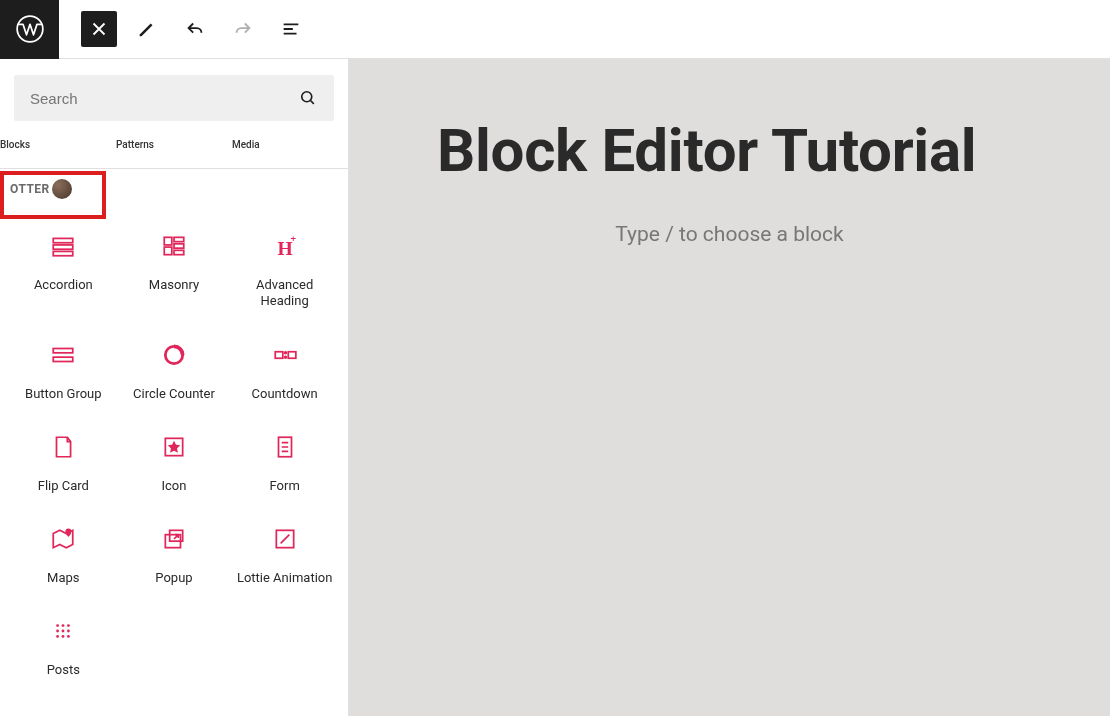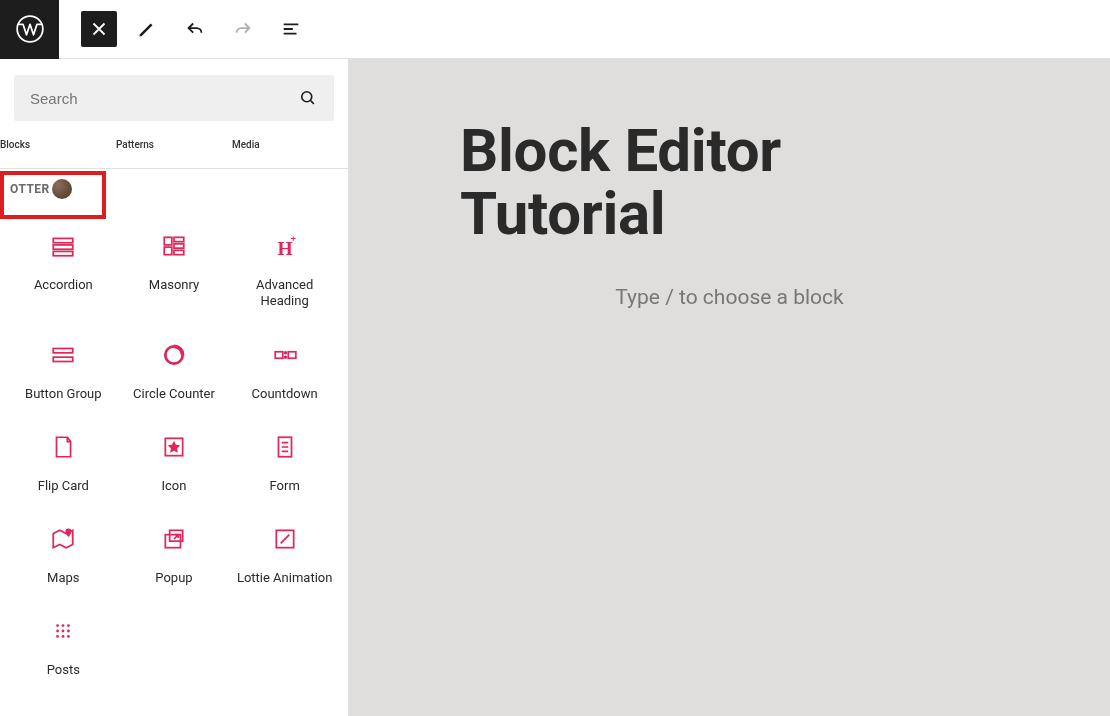--- a/index.html
+++ b/index.html
@@ -28,21 +28,21 @@
 .category-highlight { position: absolute; left: 0; top: 2px; width: 106px; height: 48px; border: 4px solid #dc1e1e; pointer-events: none; }
 .category-label { font-size: 12px; font-weight: 700; letter-spacing: .5px; color: #6a6a6a; }
 .otter-avatar { width: 20px; height: 20px; border-radius: 50%; background: radial-gradient(circle at 30% 30%, #8b6d5a, #5b4638 70%); }
 
 .block-grid { display: grid; grid-template-columns: repeat(3, 1fr); padding: 12px 8px; gap: 10px 0; }
 .block-item { display: flex; flex-direction: column; align-items: center; text-align: center; padding: 14px 6px 8px 6px; cursor: pointer; border-radius: 2px; }
 .block-icon { width: 26px; height: 26px; margin-bottom: 18px; display: flex; align-items: center; justify-content: center; color: #e0265a; }
 .block-icon svg { width: 100%; height: 100%; }
 .block-label { font-size: 13px; color: #2a2a2a; line-height: 1.25; }
 
-.canvas { flex: 1; background: #e0dedc; padding: 60px 111px; }
+.canvas { flex: 1; background: #e0dedc; padding: 60px 88px; }
 .article { max-width: 680px; margin: 0 auto; }
 .article h1 { font-size: 60px; font-weight: 700; color: #2a2a2a; line-height: 1.05; letter-spacing: -.3px; }
 .placeholder { font-size: 21px; color: #777; margin-top: 40px; text-align: center; }
 </style>
 </head>
 <body>
 
 <div class="topbar">
   <div class="wp-logo">
     <svg viewBox="0 0 24 24" fill="none" stroke="#fff">

